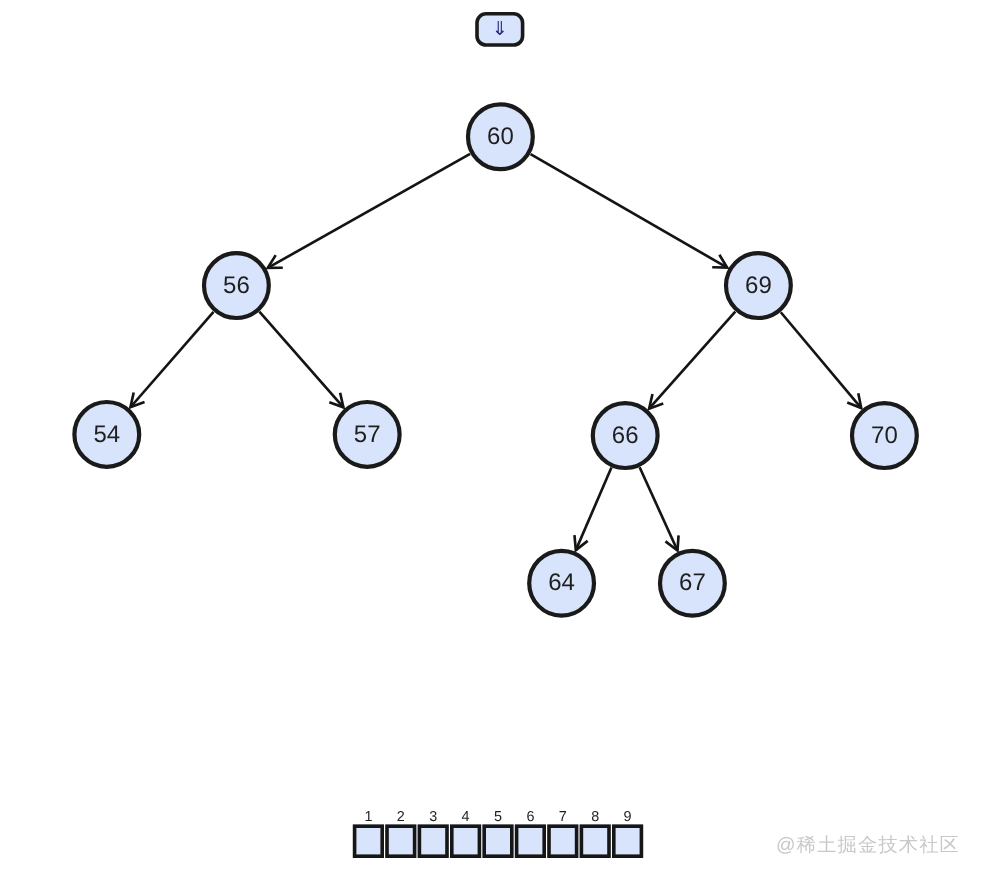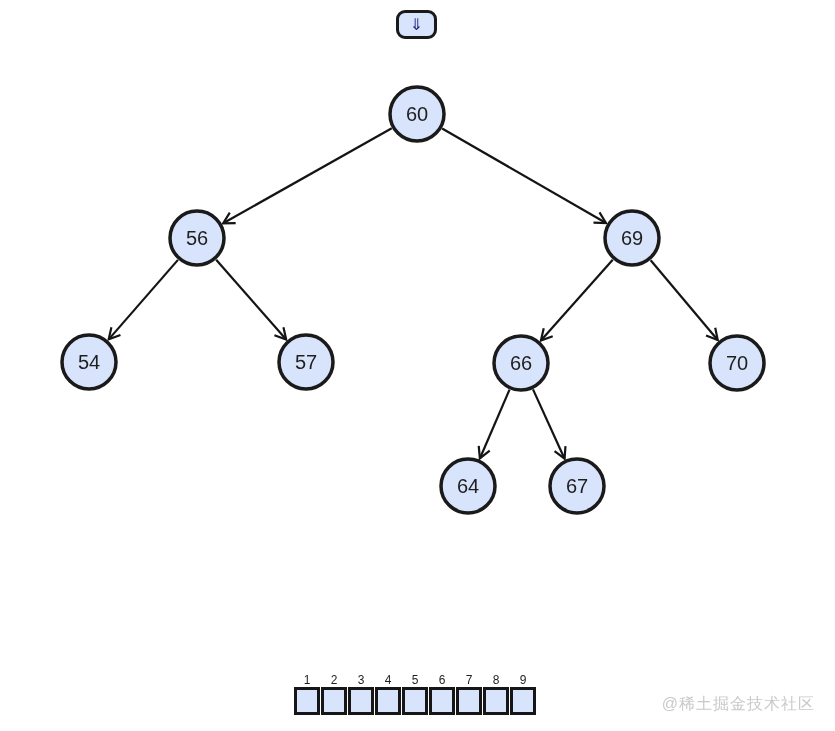--- a/index.html
+++ b/index.html
@@ -50,21 +50,21 @@
     margin-bottom:0;
   }
   .cell-box{
     box-sizing:border-box;
     width:26px;height:28px;
     background:var(--cell-fill);
     border:3px solid var(--cell-stroke);
   }
   .watermark{
     position:absolute;
-    right:20px;top:694px;
+    right:35px;top:694px;
     font-size:16px;
     color:var(--watermark);
     letter-spacing:1px;
     margin-left:32px;
   }
   .node-label{
     font-family:"Liberation Sans", sans-serif;
     font-size:20px;
     fill:var(--node-text);
   }

